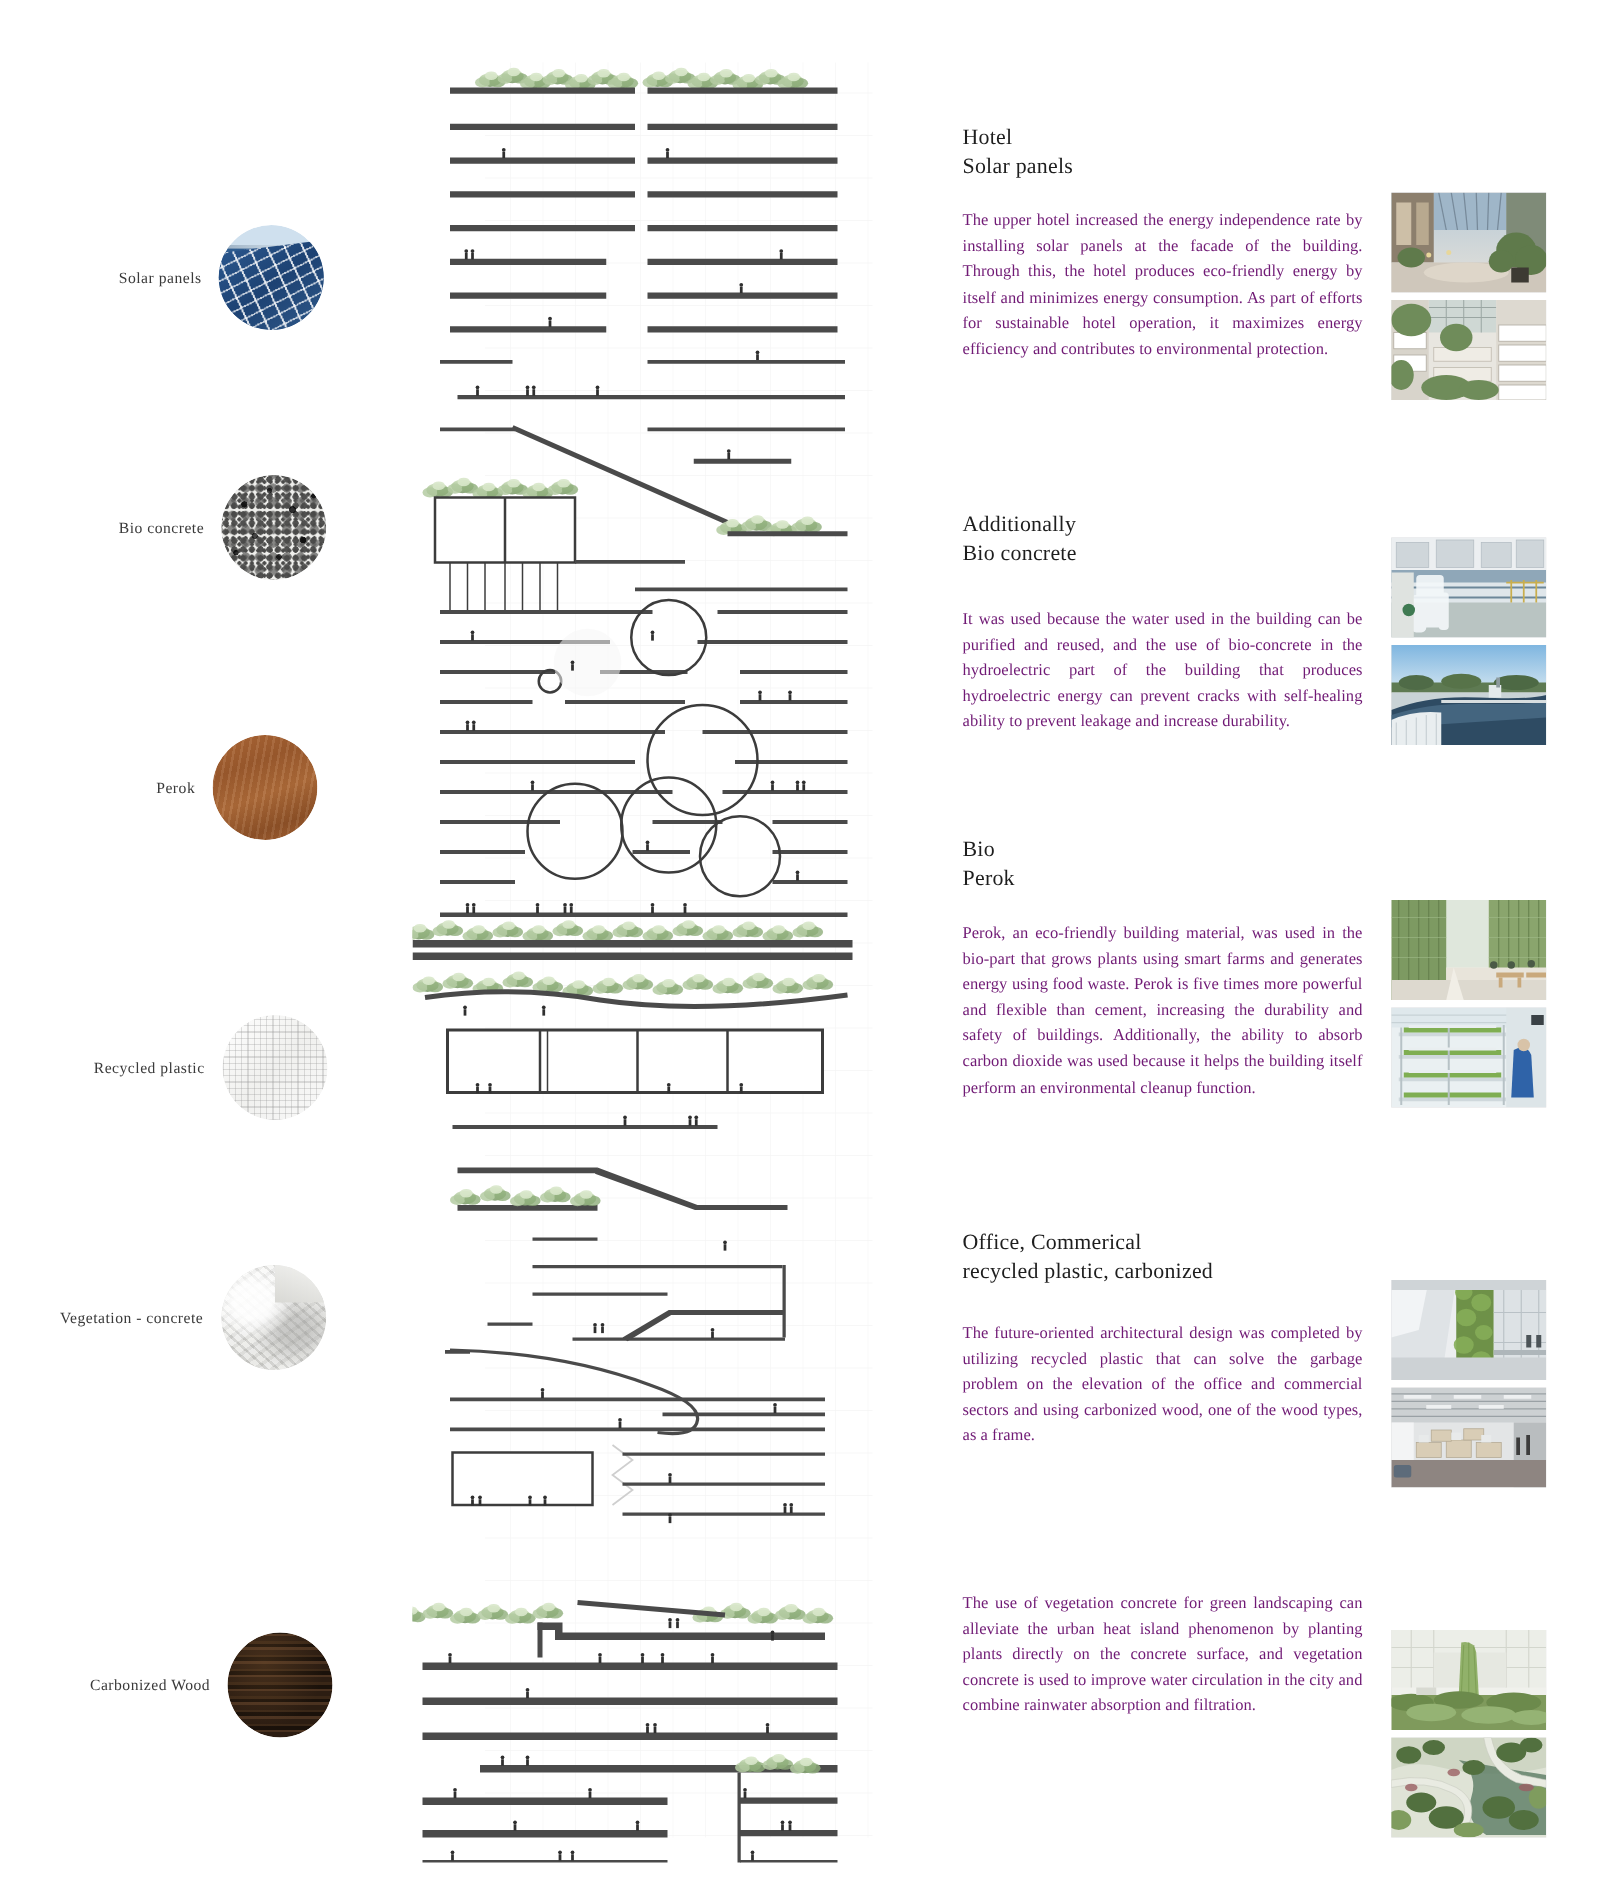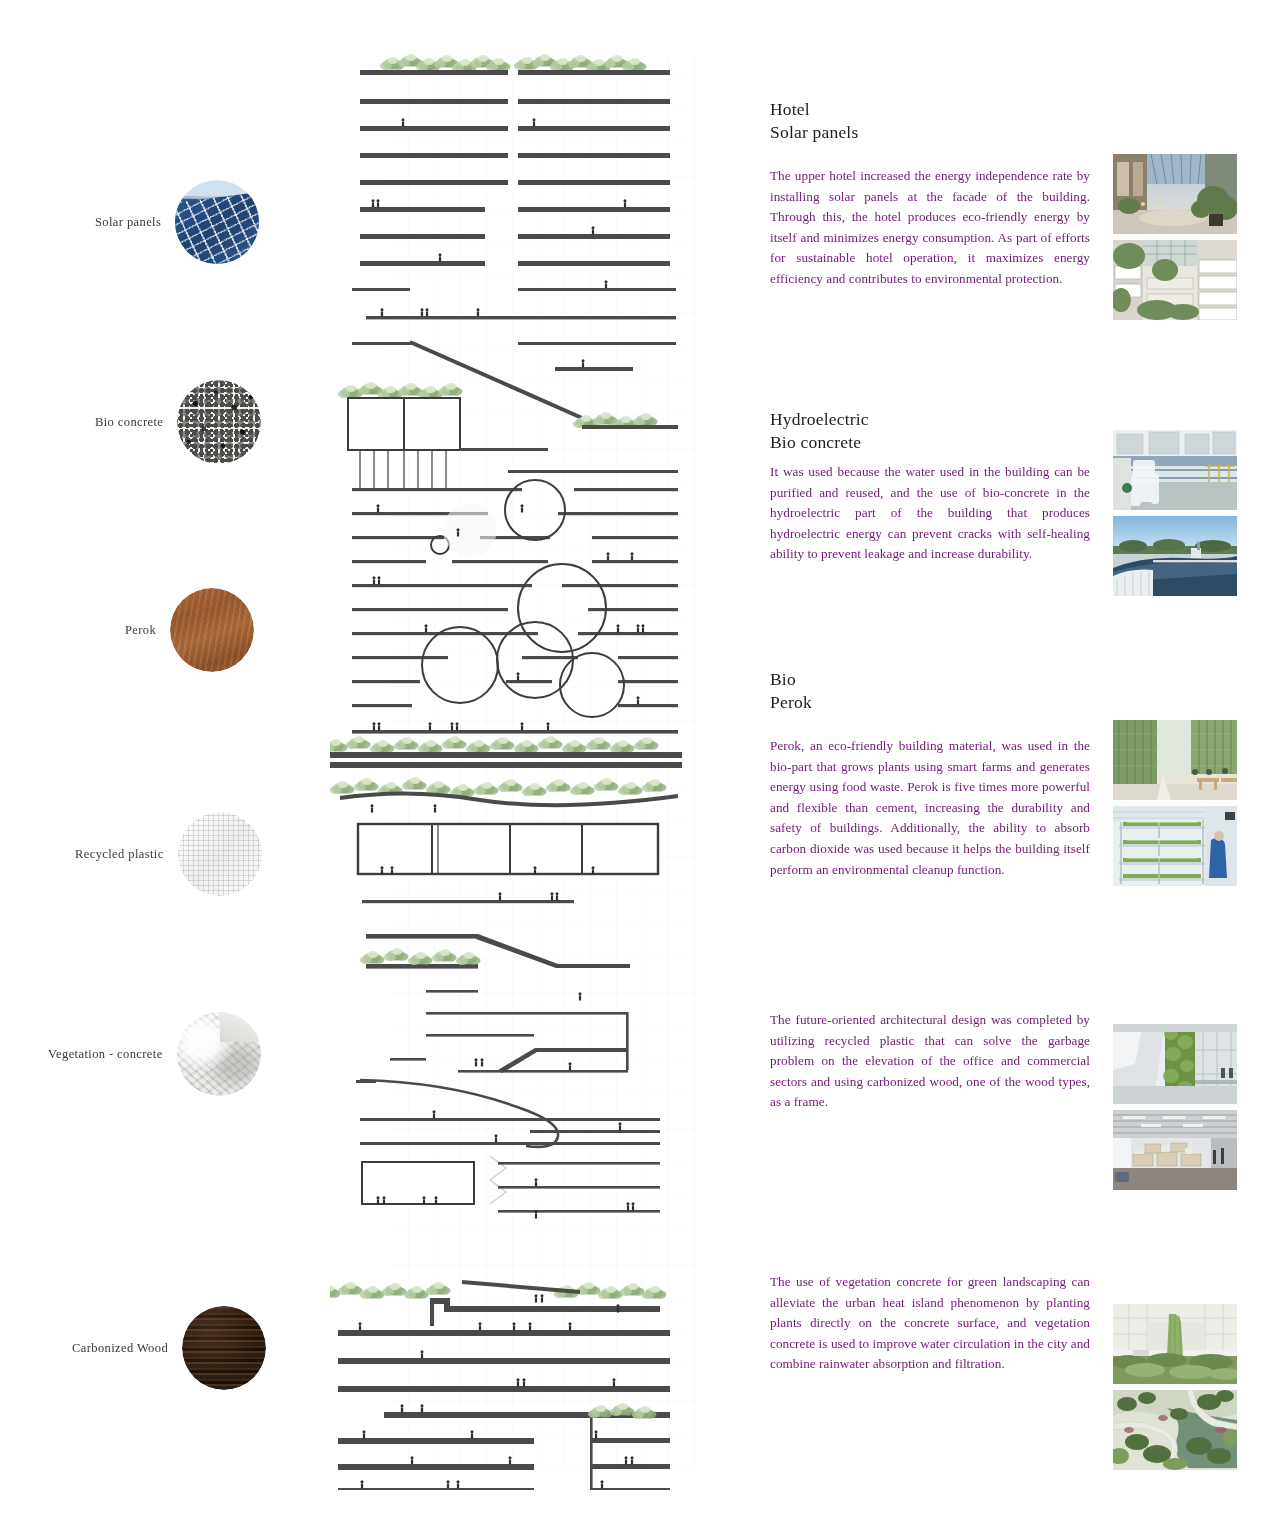--- a/index.html
+++ b/index.html
@@ -990,24 +990,24 @@
             <ellipse cx="8" cy="60" rx="10" ry="12"></ellipse>
               </g>
           </svg>
         </div>
       </div>
     </div>
 
     <div class="entry" style="top:408px;">
       <div class="txtcol">
         <h2>
-          <span>Hydroelectric</span>
+          <span>Additionally</span>
           <span class="l2">Bio concrete</span>
         </h2>
-        <p style="margin-top:8px;">It was used because the water used in the building can be purified and reused, and the use of bio-concrete in the hydroelectric part of the building that produces hydroelectric energy can prevent cracks with self-healing ability to prevent leakage and increase durability.</p>
+        <p style="margin-top:31px;">It was used because the water used in the building can be purified and reused, and the use of bio-concrete in the hydroelectric part of the building that produces hydroelectric energy can prevent cracks with self-healing ability to prevent leakage and increase durability.</p>
       </div>
       <div class="thumbs" style="top:22px;">
         <div class="thumb">
           <svg viewBox="0 0 124 80">
             <rect width="124" height="80" fill="#dfe6ea"></rect>
             <rect x="0" y="0" width="124" height="26" fill="#eceff1"></rect>
             <g fill="#cfd6da" stroke="#b3bcc2" stroke-width=".6">
               <rect x="4" y="4" width="26" height="20"></rect>
                 <rect x="36" y="2" width="30" height="22"></rect>
               <rect x="72" y="4" width="24" height="20"></rect>
@@ -1151,20 +1151,24 @@
             <path d="M98 34 q10 -6 14 4 l2 34 h-18 z" fill="#2f63a8"></path>
             <circle cx="106" cy="30" r="5" fill="#d8c3a8"></circle>
             <rect x="112" y="6" width="10" height="8" fill="#3a4246"></rect>
           </svg>
         </div>
       </div>
     </div>
 
     <div class="entry" style="top:982px;">
       <div class="txtcol">
+        <h2>
+          <span>Office, Commerical</span>
+          <span class="l2">recycled plastic, carbonized</span>
+        </h2>
         <p style="margin-top:28px;">The future-oriented architectural design was completed by utilizing recycled plastic that can solve the garbage problem on the elevation of the office and commercial sectors and using carbonized wood, one of the wood types, as a frame.</p>
       </div>
       <div class="thumbs" style="top:42px;">
         <div class="thumb">
           <svg viewBox="0 0 124 80">
             <rect width="124" height="80" fill="#eceef0"></rect>
             <path d="M0 0 L52 0 L40 80 L0 80 Z" fill="#dfe3e6"></path>
             <path d="M0 0 L30 0 L22 40 L0 46 Z" fill="#f2f4f6"></path>
             <rect x="52" y="0" width="30" height="80" fill="#6e9148"></rect>
             <g fill="#86ad58" opacity=".9">

